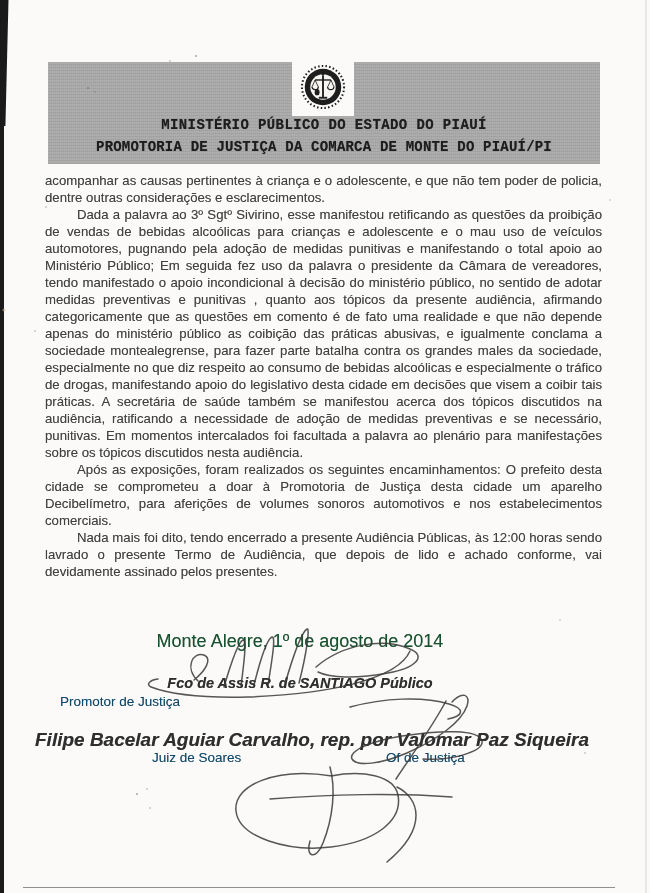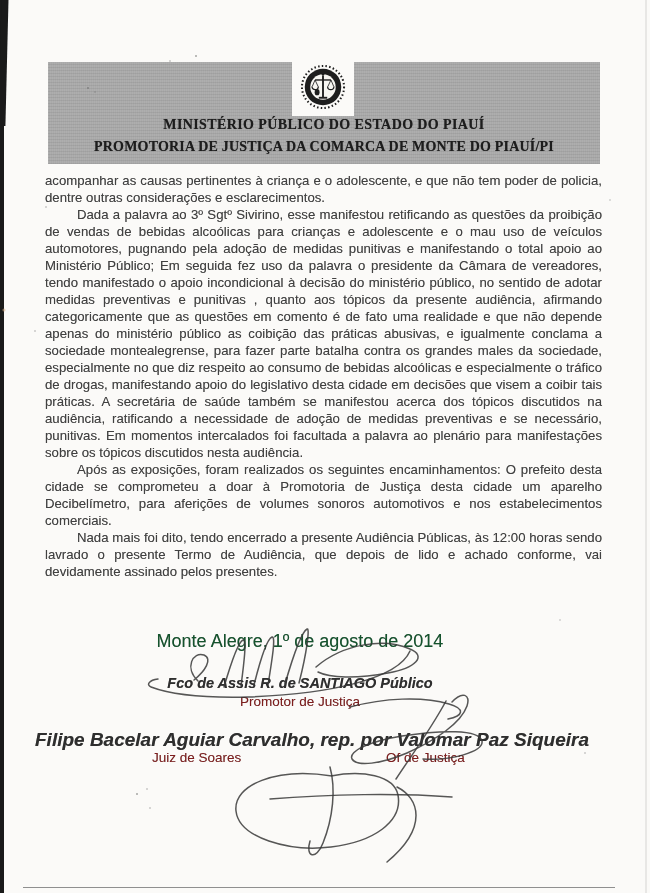--- a/index.html
+++ b/index.html
@@ -13,38 +13,38 @@
   .bottom-line{position:absolute;left:23px;top:887px;width:592px;height:1px;background:#8f8f8f;}
 
   
   .band{position:absolute;left:48px;top:62px;width:552px;height:102px;background-color:#a9a9a9;
         background-image:
           repeating-linear-gradient(0deg, rgba(0,0,0,0.06) 0 1px, transparent 1px 3px),
           repeating-linear-gradient(90deg, rgba(255,255,255,0.06) 0 1px, transparent 1px 2px);}
   .logo-box{position:absolute;left:292px;top:62px;width:62px;height:54px;background:#fbfaf8;
             display:flex;align-items:center;justify-content:center;}
   .org-line{position:absolute;left:48px;width:552px;text-align:center;
-            font-family:Liberation Serif, serif;font-weight:bold;color:#1d1d1d;
+            font-family:Liberation Mono, monospace;font-weight:bold;color:#1d1d1d;
             text-shadow:0 0 0.7px rgba(20,20,20,0.55);white-space:nowrap;}
   .org1{top:117px;font-size:14px;letter-spacing:0.4px;}
   .org2{top:139px;font-size:14px;letter-spacing:0.2px;}
 
   
   .doc-body{position:absolute;left:45px;top:172px;width:557px;
             font-size:13.2px;line-height:17px;color:#414141;text-align:justify;
             text-shadow:0 0 0.4px rgba(60,60,60,0.45);}
   .doc-body p{margin:0;}
   .doc-body p.indent{text-indent:32px;}
 
   
   .dateline{position:absolute;left:100px;top:631px;width:400px;text-align:center;
             font-size:18px;color:#14532d;text-shadow:0 0 0.4px rgba(60,60,60,0.45);}
   .sig-name{position:absolute;text-align:center;font-weight:bold;font-style:italic;
             color:#2e2e2e;white-space:nowrap;text-shadow:0 0 0.5px rgba(40,40,40,0.5);}
-  .sig-role{position:absolute;text-align:center;font-size:13.5px;color:#7f1d1d;
+  .sig-role{position:absolute;text-align:left;font-size:13.5px;color:#0c4a6e;
             white-space:nowrap;text-shadow:0 0 0.4px rgba(60,60,60,0.45);}
   .name1{left:60px;width:480px;top:675px;font-size:14.5px;}
   .role1{left:60px;width:480px;top:694px;}
   .name2{left:35px;width:530px;top:729px;font-size:19px;}
   .role2a{left:152px;top:750px;}
   .role2b{left:386px;top:750px;}
   .name3{left:60px;width:480px;top:788px;font-size:14px;}
   .role3{left:70px;width:480px;top:806px;}
 
   .overlay{position:absolute;left:0;top:0;width:650px;height:893px;pointer-events:none;}

